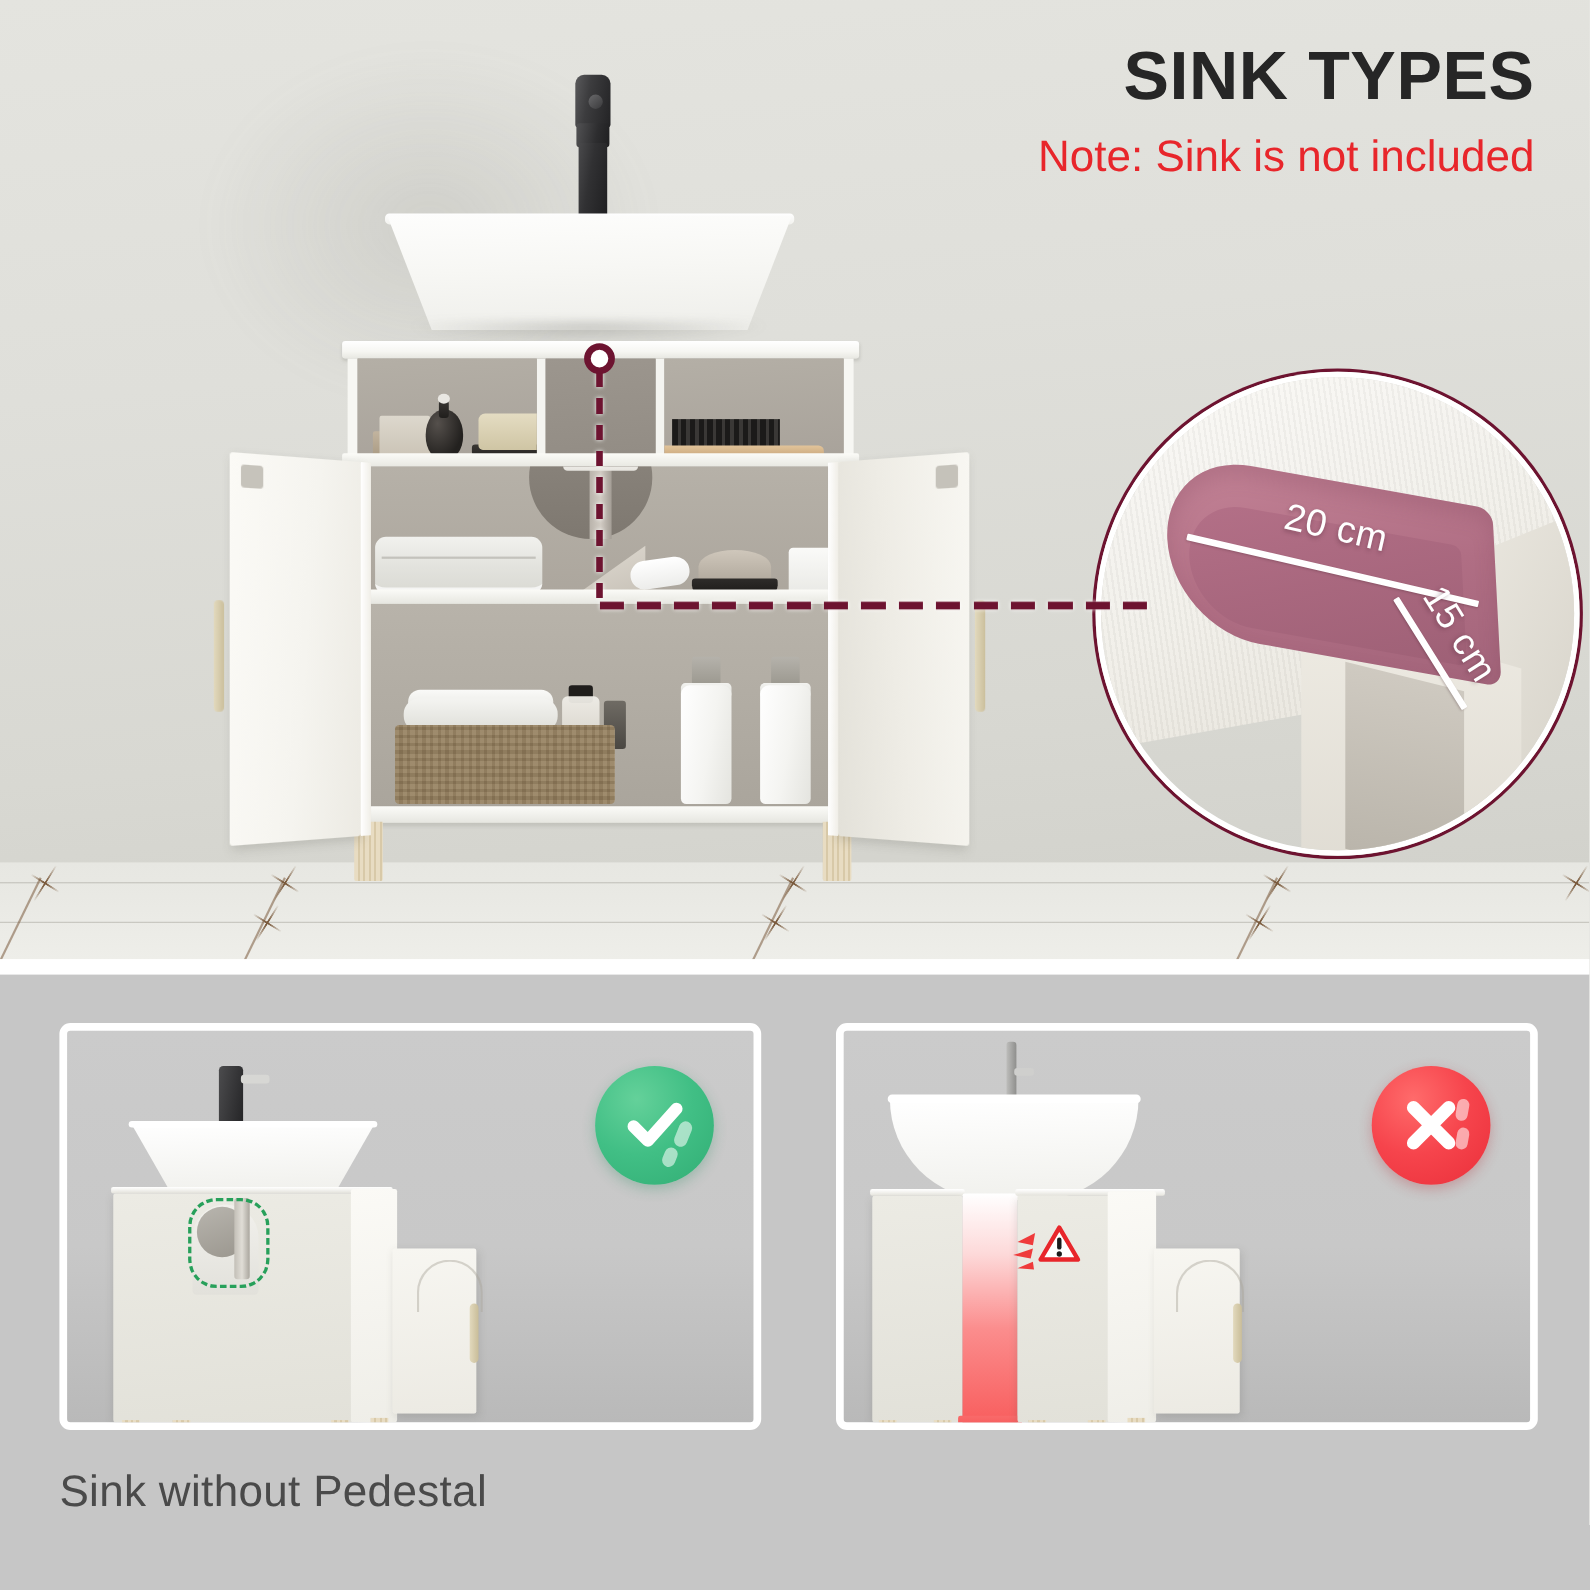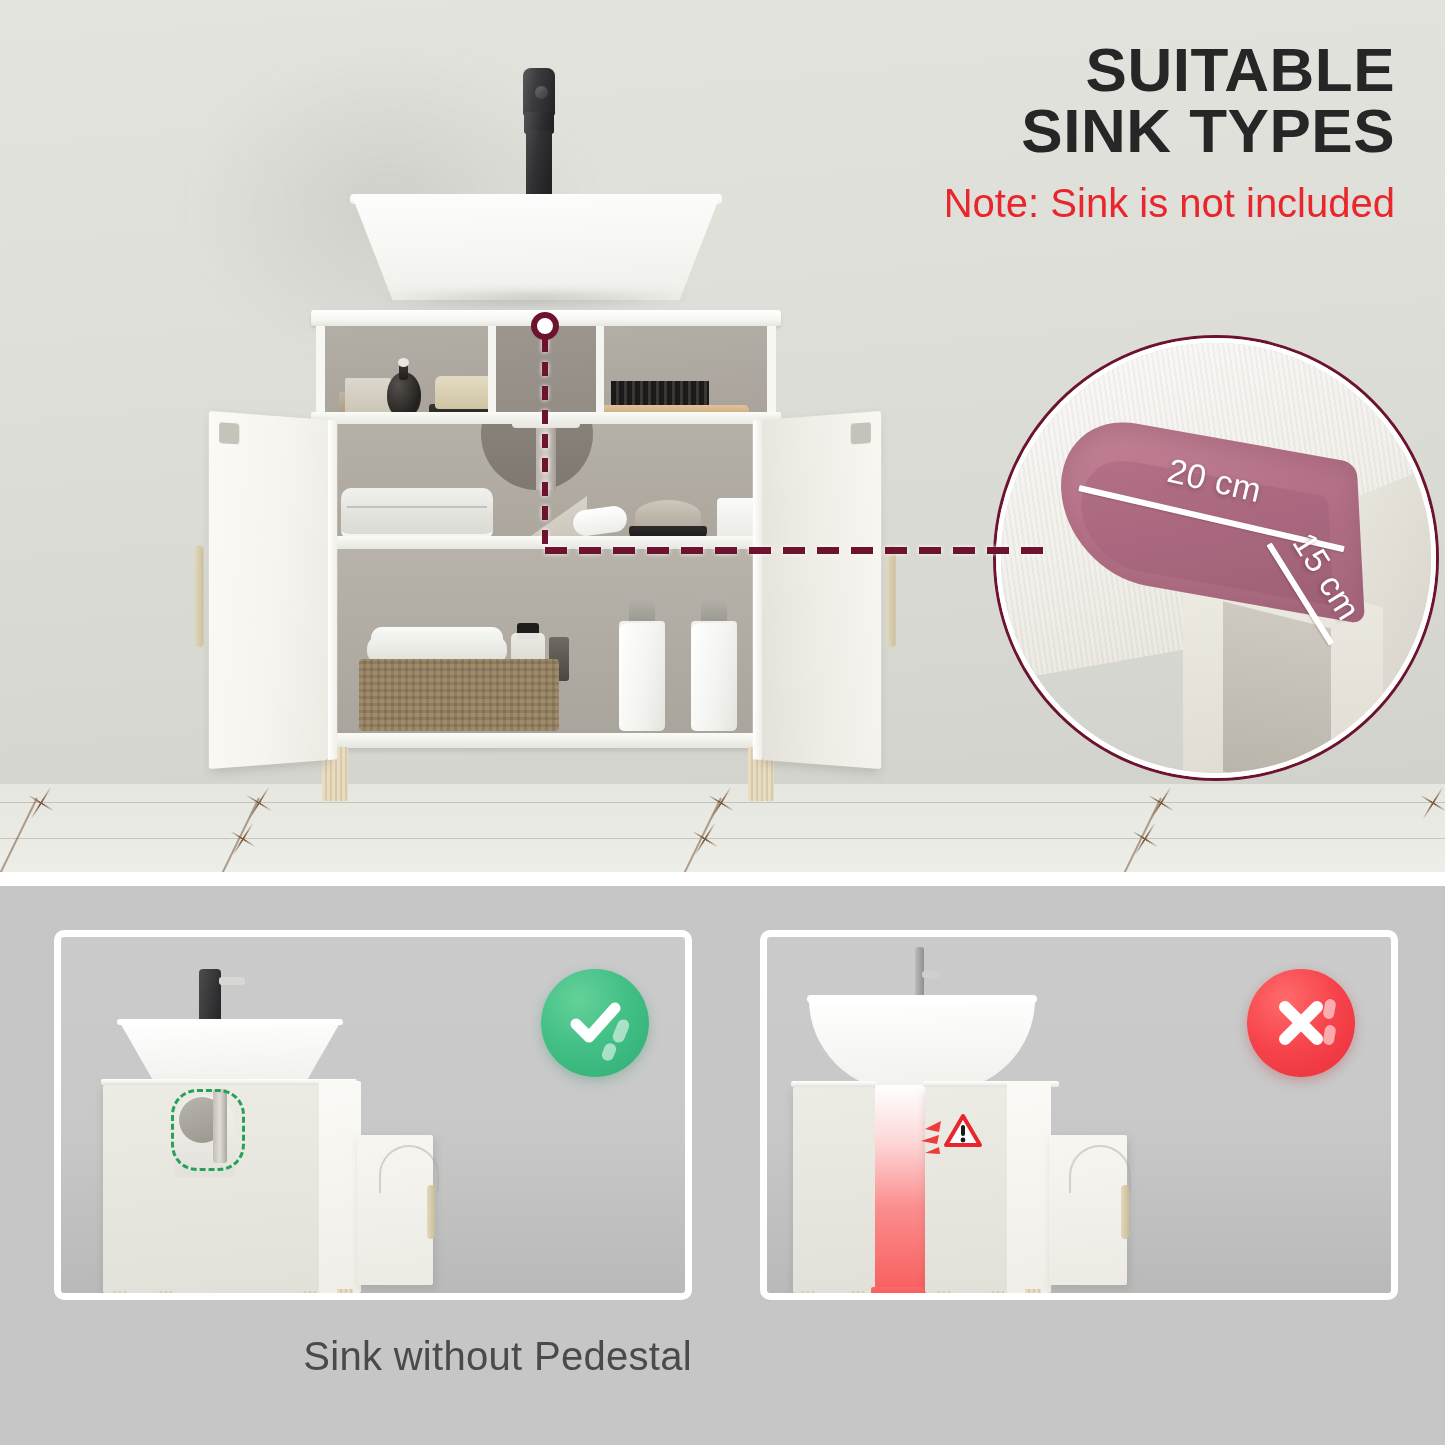--- a/index.html
+++ b/index.html
@@ -351,21 +351,21 @@
 
   .pedestal{
     position:absolute;border-radius:2px;
     background:linear-gradient(180deg,#ffffff 0%,#fdd9d9 26%,#fb8d8d 58%,#f85c5c 100%);
   }
   .ped-foot{position:absolute;background:linear-gradient(180deg,#f96a6a,#f24b4b);border-radius:2px;}
   .warn-tri{position:absolute;}
   .burst{position:absolute;}
 
   .caption{
-    position:absolute;top:448px;width:638px;text-align:right;
+    position:absolute;top:448px;width:638px;text-align:left;
     font-size:40px;color:#4a4a4a;letter-spacing:.3px;
   }
   .caption.c-left{left:54px;}
   .caption.c-right{left:760px;}
 </style>
 </head>
 <body>
 
 <div id="root">
 
@@ -384,21 +384,20 @@
       <div class="tile-star" style="left:238px;top:-2px;"></div>
       <div class="tile-star" style="left:700px;top:-2px;"></div>
       <div class="tile-star" style="left:1140px;top:-2px;"></div>
       <div class="tile-star" style="left:1412px;top:-2px;"></div>
       <div class="tile-star" style="left:222px;top:34px;"></div>
       <div class="tile-star" style="left:684px;top:34px;"></div>
       <div class="tile-star" style="left:1124px;top:34px;"></div>
     </div>
 
     <div class="headline">
-      <span class="l1">SUITABLE</span>
       <span class="l2">SINK TYPES</span>
       <span class="note">Note: Sink is not included</span>
     </div>
 
     <div class="faucet">
       <div class="faucet-top"></div>
       <div class="faucet-knob"></div>
       <div class="faucet-mid"></div>
       <div class="faucet-body"></div>
     </div>

